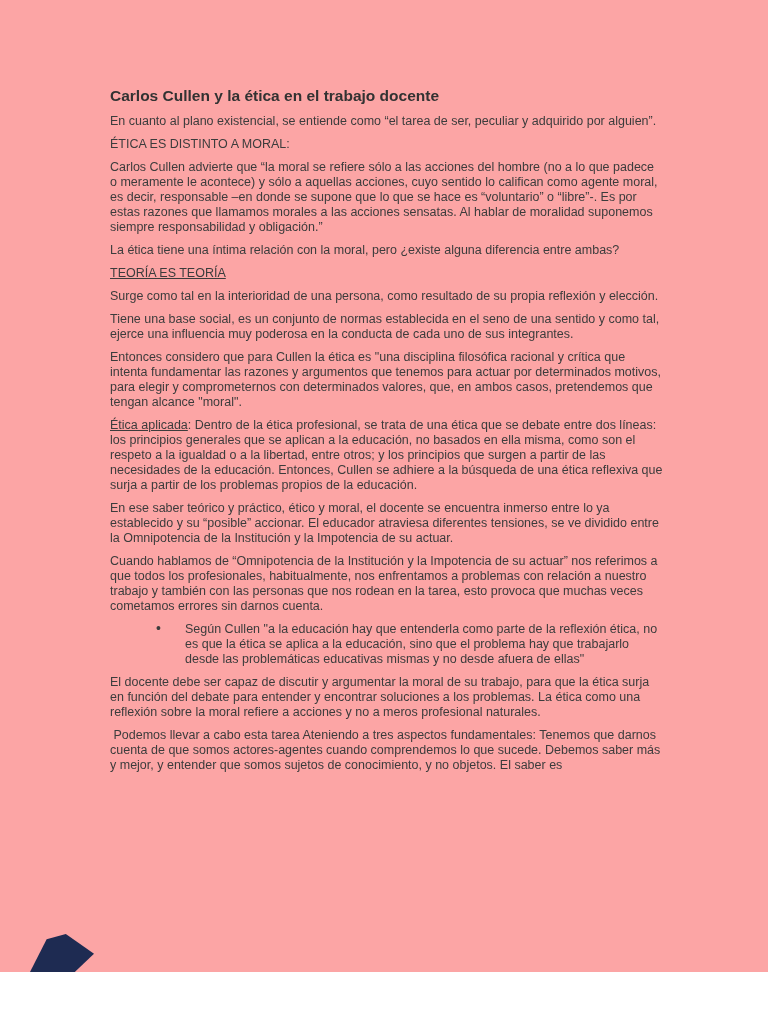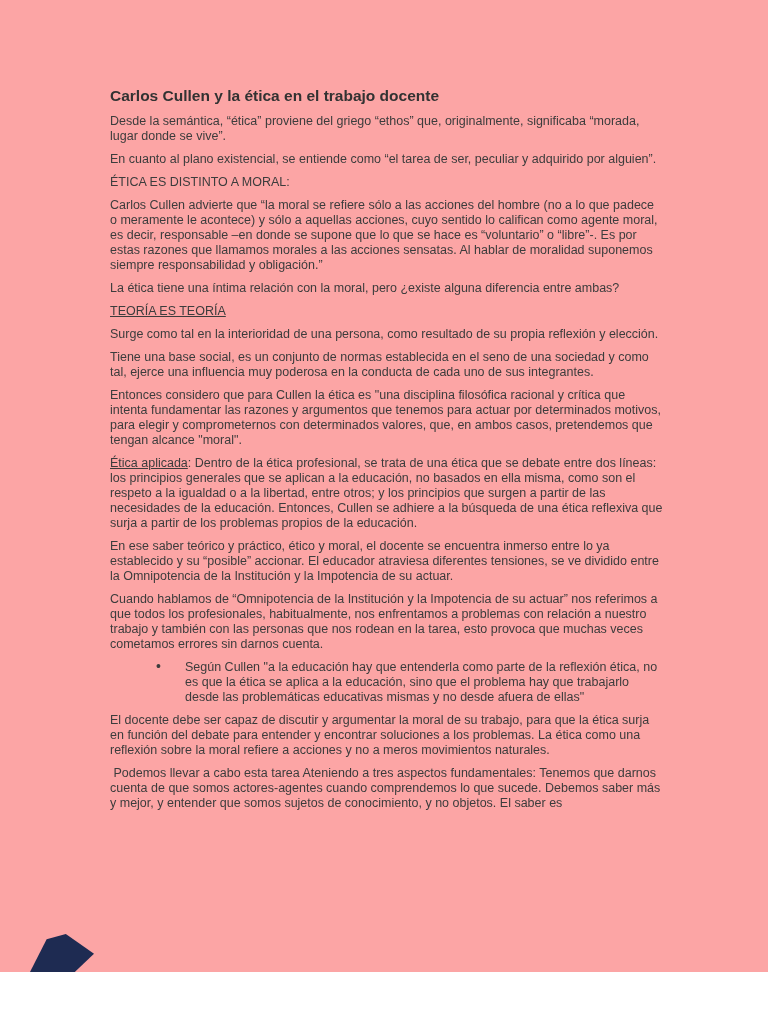--- a/index.html
+++ b/index.html
@@ -64,45 +64,44 @@
   }
 </style>
 </head>
 <body>
 
 <div class="page">
   <div class="content">
 
     <h1 class="doc-title">Carlos Cullen y la ética en el trabajo docente</h1>
 
-    <p class="doc-p">Desde la semántica, “ética” proviene del griego “ethos” que, originalmente, significaba “morada, lugar donde se vive”.</p>
     <p class="doc-p">En cuanto al plano existencial, se entiende como “el tarea de ser, peculiar y adquirido por alguien”.</p>
 
     <p class="doc-p doc-h">ÉTICA ES DISTINTO A MORAL:</p>
 
     <p class="doc-p">Carlos Cullen advierte que “la moral se refiere sólo a las acciones del hombre (no a lo que padece o meramente le acontece) y sólo a aquellas acciones, cuyo sentido lo califican como agente moral, es decir, responsable –en donde se supone que lo que se hace es “voluntario” o “libre”-. Es por estas razones que llamamos morales a las acciones sensatas. Al hablar de moralidad suponemos siempre responsabilidad y obligación.”</p>
     <p class="doc-p">La ética tiene una íntima relación con la moral, pero ¿existe alguna diferencia entre ambas?</p>
 
     <p class="doc-p doc-h"><span class="underline">TEORÍA ES TEORÍA</span></p>
 
     <p class="doc-p">Surge como tal en la interioridad de una persona, como resultado de su propia reflexión y elección.</p>
 
 
-    <p class="doc-p">Tiene una base social, es un conjunto de normas establecida en el seno de una sociedad y como tal, ejerce una influencia muy poderosa en la conducta de cada uno de sus integrantes.</p>
+    <p class="doc-p">Tiene una base social, es un conjunto de normas establecida en el seno de una sentido y como tal, ejerce una influencia muy poderosa en la conducta de cada uno de sus integrantes.</p>
     <p class="doc-p">Entonces considero que para Cullen la ética es "una disciplina filosófica racional y crítica que intenta fundamentar las razones y argumentos que tenemos para actuar por determinados motivos, para elegir y comprometernos con determinados valores, que, en ambos casos, pretendemos que tengan alcance "moral".</p>
 
     <p class="doc-p"><span class="underline">Ética aplicada</span><span>: Dentro de la ética profesional, se trata de una ética que se debate entre dos líneas: los principios generales que se aplican a la educación, no basados en ella misma, como son el respeto a la igualdad o a la libertad, entre otros; y los principios que surgen a partir de las necesidades de la educación. Entonces, Cullen se adhiere a la búsqueda de una ética reflexiva que surja a partir de los problemas propios de la educación.</span></p>
 
     <p class="doc-p">En ese saber teórico y práctico, ético y moral, el docente se encuentra inmerso entre lo ya establecido y su “posible” accionar. El educador atraviesa diferentes tensiones, se ve dividido entre la Omnipotencia de la Institución y la Impotencia de su actuar.</p>
     <p class="doc-p">Cuando hablamos de “Omnipotencia de la Institución y la Impotencia de su actuar” nos referimos a que todos los profesionales, habitualmente, nos enfrentamos a problemas con relación a nuestro trabajo y también con las personas que nos rodean en la tarea, esto provoca que muchas veces cometamos errores sin darnos cuenta.</p>
 
     <div class="doc-bullet">
       <span class="bullet-marker"></span>
       <span class="doc-p" style="margin:0;">Según Cullen "a la educación hay que entenderla como parte de la reflexión ética, no es que la ética se aplica a la educación, sino que el problema hay que trabajarlo desde las problemáticas educativas mismas y no desde afuera de ellas"</span>
     </div>
 
-    <p class="doc-p">El docente debe ser capaz de discutir y argumentar la moral de su trabajo, para que la ética surja en función del debate para entender y encontrar soluciones a los problemas. La ética como una reflexión sobre la moral refiere a acciones y no a meros movimientos naturales.</p>
+    <p class="doc-p">El docente debe ser capaz de discutir y argumentar la moral de su trabajo, para que la ética surja en función del debate para entender y encontrar soluciones a los problemas. La ética como una reflexión sobre la moral refiere a acciones y no a meros profesional naturales.</p>
     <p class="doc-p"> Podemos llevar a cabo esta tarea Ateniendo a tres aspectos fundamentales: Tenemos que darnos cuenta de que somos actores-agentes cuando comprendemos lo que sucede. Debemos saber más y mejor, y entender que somos sujetos de conocimiento, y no objetos. El saber es</p>
 
   </div>
 
   <div class="corner-ribbon" style="background: rgb(30, 43, 82);"></div>
 </div>
 
 </body></html>

